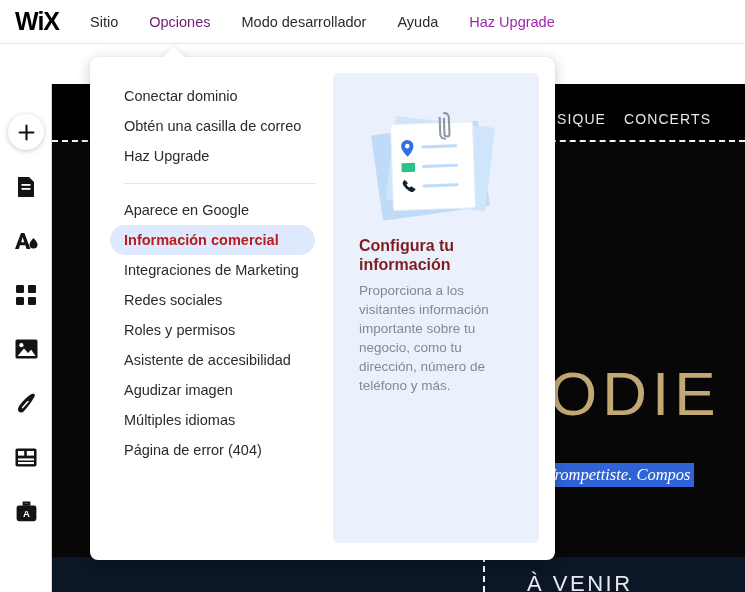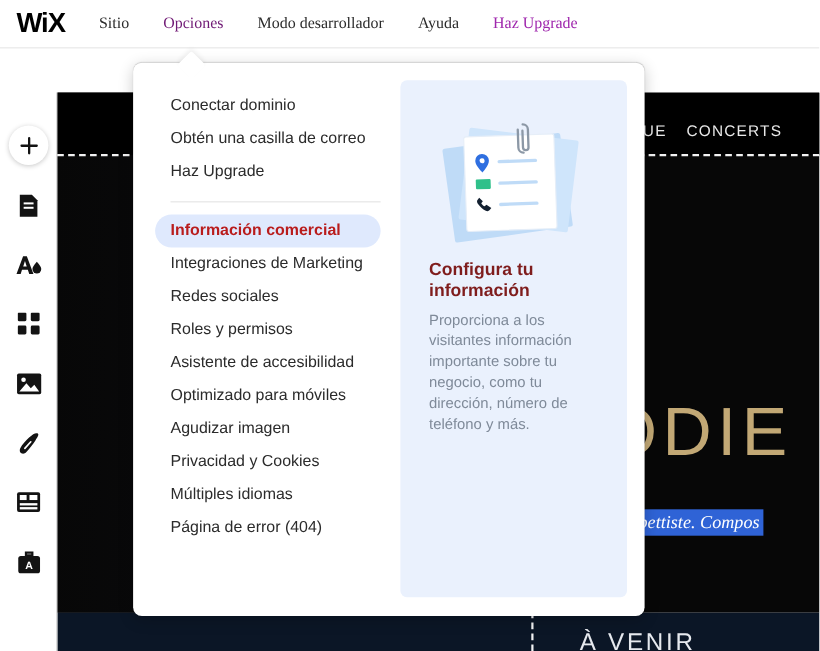--- a/index.html
+++ b/index.html
@@ -16,21 +16,21 @@
     position: absolute; left: 0; top: 0; width: 745px; height: 44px;
     background: #ffffff; border-bottom: 1px solid #e5e5e5;
     display: flex; align-items: center; z-index: 40;
   }
   .wix-logo {
     font-family: Liberation Sans, sans-serif;
     font-weight: 700; font-size: 25px; letter-spacing: -1px;
     color: #000000; margin-left: 6px; width: 62px; text-align: center;
     line-height: 1;
   }
-  .topnav { display: flex; align-items: flex-end; margin-left: 22px; font-family: Liberation Serif, serif; }
+  .topnav { display: flex; align-items: flex-end; margin-left: 22px; }
   .topnav-item {
     font-size: 14.5px; color: #2b2b2b; margin-right: 31px;
     white-space: nowrap; cursor: default;
   }
   .topnav-item.active { color: #701a75; }
   .topnav-item.upgrade { color: #9f26ad; }
 
   
   .secondbar {
     position: absolute; left: 0; top: 44px; width: 745px; height: 40px;
@@ -115,21 +115,21 @@
     position: absolute; left: 52px; top: 140px; width: 693px; height: 0;
     border-top: 2px dashed #ffffff; z-index: 7; opacity: .95;
   }
   .dash-v {
     position: absolute; left: 483px; top: 556px; width: 0; height: 36px;
     border-left: 2px dashed #ffffff; z-index: 7; opacity: .95;
   }
 
   
   .dropdown {
-    position: absolute; left: 121px; top: 57px;
+    position: absolute; left: 90px; top: 57px;
     width: 465px; height: 503px;
     background: #ffffff; border-radius: 8px;
     box-shadow: 0 3px 14px rgba(0,0,0,.20), 0 0 1px rgba(0,0,0,.18);
     z-index: 60;
   }
   .dd-caret {
     position: absolute; left: 165px; top: 50px;
     width: 18px; height: 18px; background: #ffffff;
     transform: rotate(45deg);
     box-shadow: -2px -2px 4px rgba(0,0,0,.06);
@@ -283,28 +283,27 @@
   <div class="dropdown">
 
     <div class="dd-list">
       <div style="height:24px"></div>
       <div class="dd-item">Conectar dominio</div>
       <div class="dd-item">Obtén una casilla de correo</div>
       <div class="dd-item">Haz Upgrade</div>
 
       <div class="dd-divider"></div>
 
+      <div class="dd-item">Aparece en Google</div>
       <div class="dd-item selected">Información comercial</div>
       <div class="dd-item">Integraciones de Marketing</div>
       <div class="dd-item">Redes sociales</div>
       <div class="dd-item">Roles y permisos</div>
       <div class="dd-item">Asistente de accesibilidad</div>
-      <div class="dd-item">Optimizado para móviles</div>
       <div class="dd-item">Agudizar imagen</div>
-      <div class="dd-item">Privacidad y Cookies</div>
       <div class="dd-item">Múltiples idiomas</div>
       <div class="dd-item">Página de error (404)</div>
     </div>
 
     <div class="info-panel">
       <div class="illus">
         <svg width="150" height="130" viewBox="0 0 150 130">
 
           <g transform="rotate(-8 75 66)">
             <rect x="16" y="26" width="108" height="86" rx="2" fill="#bfdbf7"></rect>

